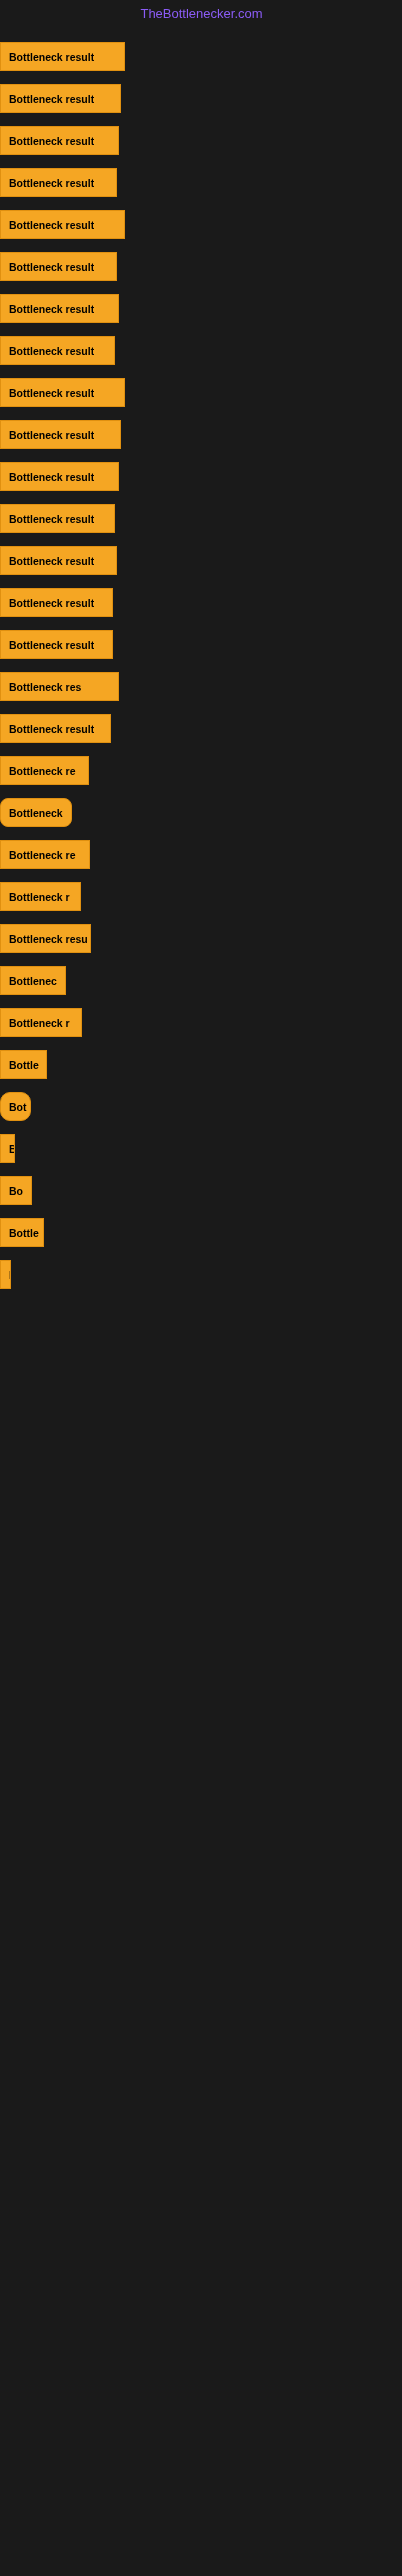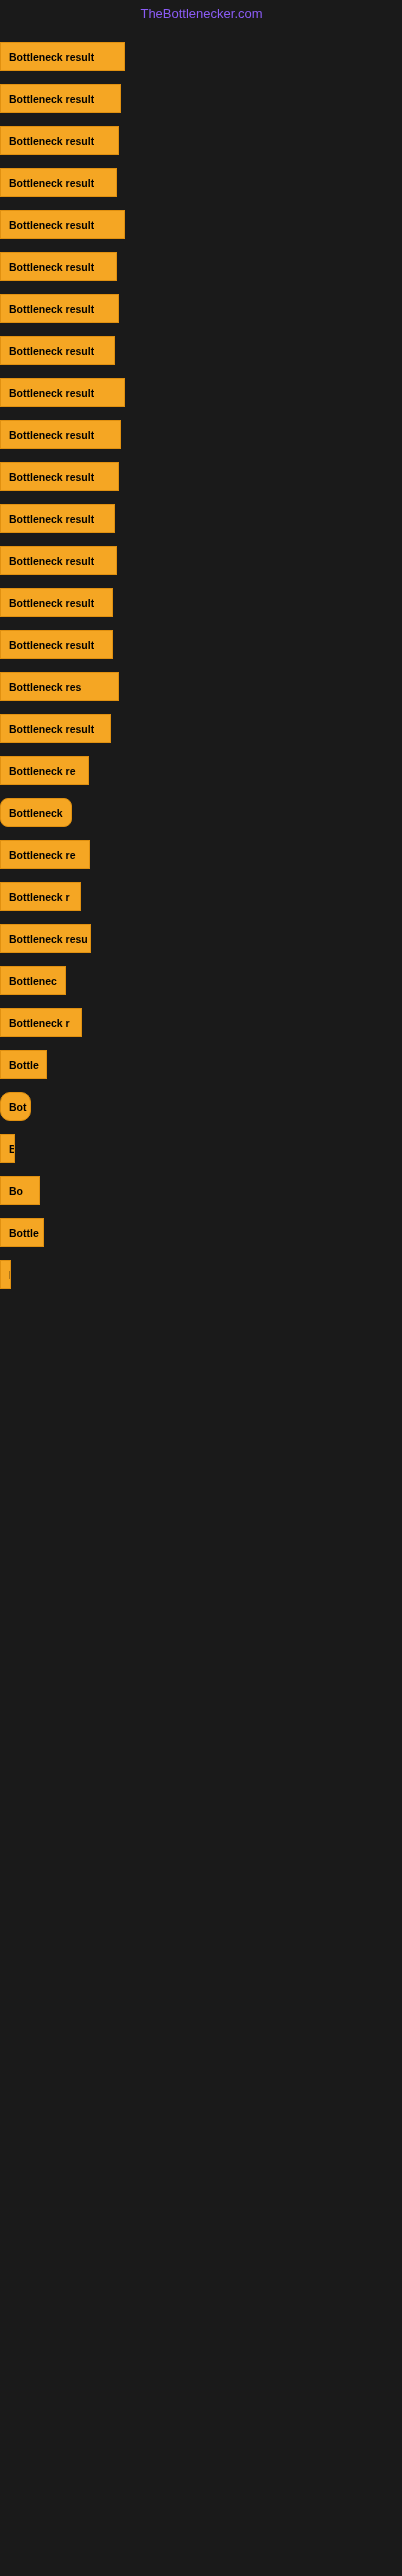--- a/index.html
+++ b/index.html
@@ -189,21 +189,21 @@
       <div class="bar" style="width: 31px; border-radius: 10px;">
         <span class="bar-label">Bot</span>
       </div>
     </div>
     <div class="bar-row">
       <div class="bar" style="width: 14.5px;">
         <span class="bar-label">B</span>
       </div>
     </div>
     <div class="bar-row">
-      <div class="bar" style="width: 40px;">
+      <div class="bar" style="width: 32px;">
         <span class="bar-label">Bo</span>
       </div>
     </div>
     <div class="bar-row">
       <div class="bar" style="width: 44px;">
         <span class="bar-label">Bottle</span>
       </div>
     </div>
     <div class="bar-row">
       <div class="bar" style="width: 11.3px;">

